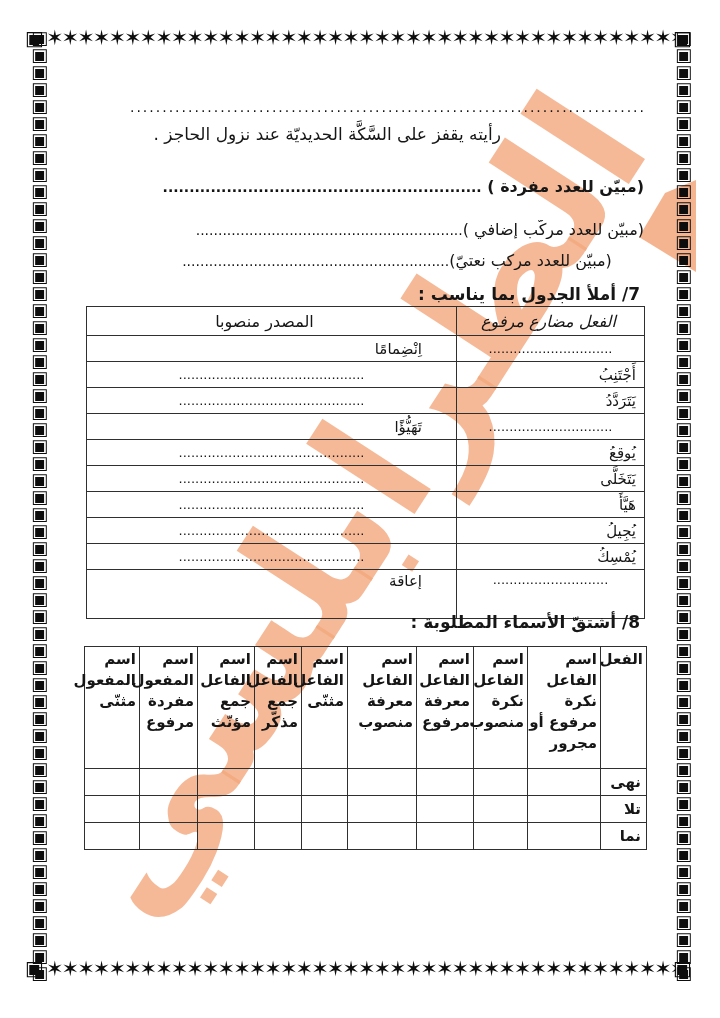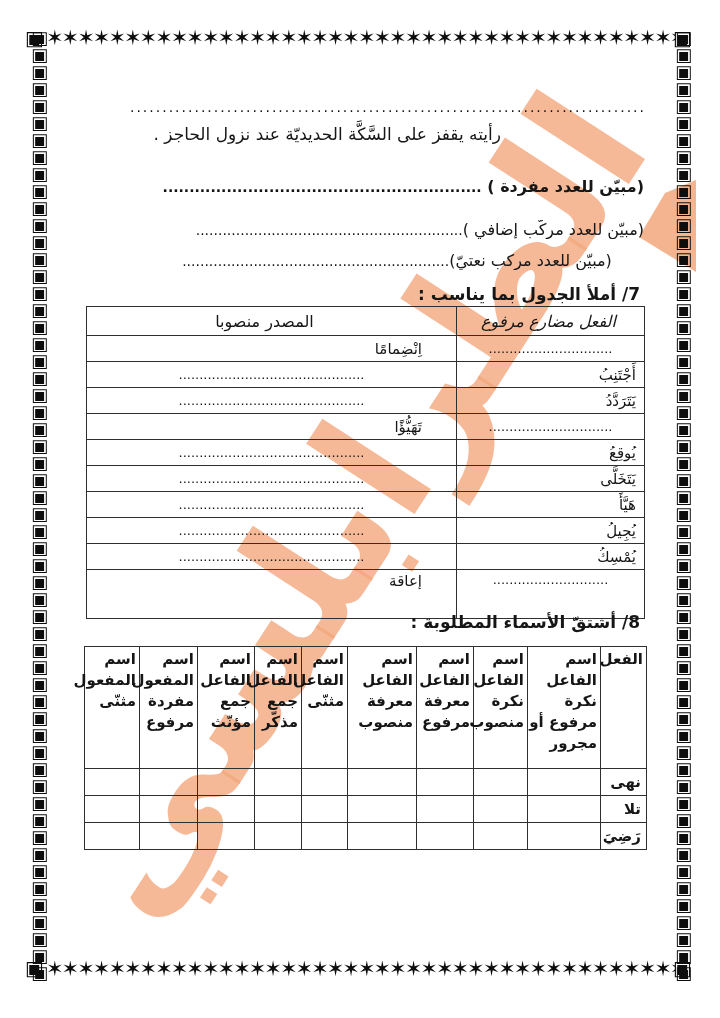--- a/index.html
+++ b/index.html
@@ -193,21 +193,21 @@
             <td></td>
         <td></td>
             <td></td>
         <td></td>
             <td></td>
         <td></td>
             <td></td>
         <td></td>
       </tr>
       <tr>
-        <td class="rowlabel">رَضِيَ</td>
+        <td class="rowlabel">نما</td>
         <td></td>
             <td></td>
         <td></td>
             <td></td>
         <td></td>
             <td></td>
         <td></td>
             <td></td>
         <td></td>
       </tr>

